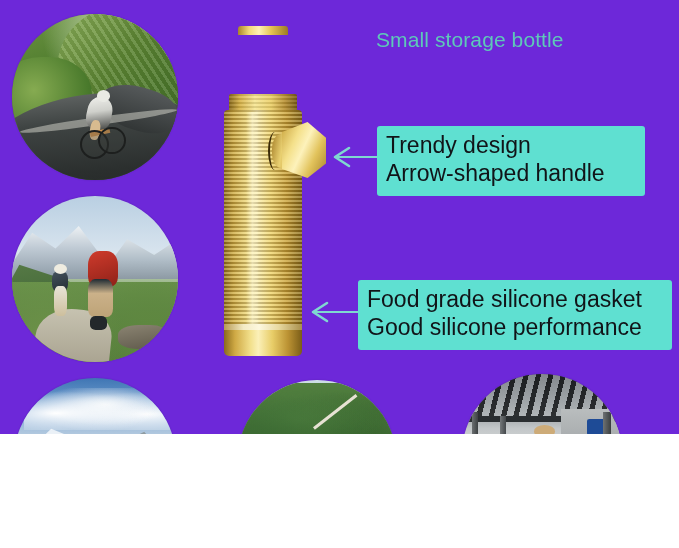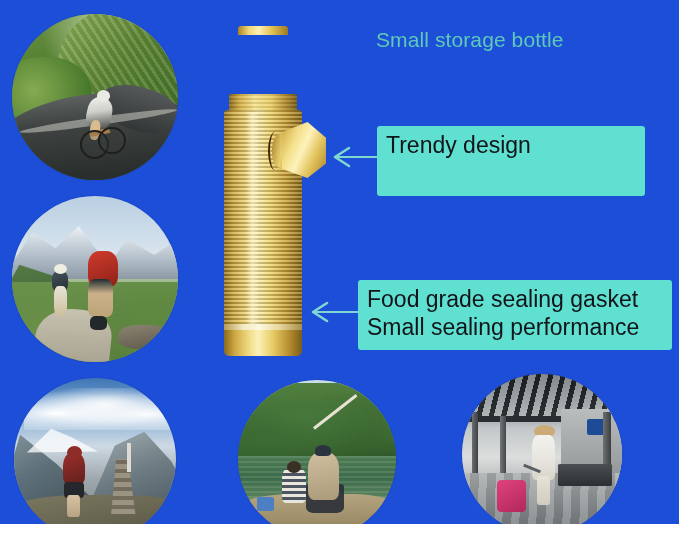--- a/index.html
+++ b/index.html
@@ -6,22 +6,22 @@
     margin: 0;
     padding: 0;
     background: #ffffff;
   }
   body {
     font-family: "Liberation Sans", sans-serif;
   }
   #page {
     position: relative;
     width: 679px;
-    height: 524px;
-    background: #1d4ed8;
+    height: 434px;
+    background: #6d28d9;
     overflow: hidden;
   }
 
   
   .photo {
     position: absolute;
     border-radius: 50%;
     overflow: hidden;
     box-shadow: 0 0 2px rgba(0,0,0,0.18);
   }
@@ -590,24 +590,25 @@
   </div>
 
   <div class="heading" id="heading-line-1">Small storage bottle</div>
 
   <svg class="arrow-svg" id="arrow-handle" viewBox="0 0 50 24">
     <line x1="50" y1="12" x2="7" y2="12" stroke="#7fd8d0" stroke-width="2"></line>
     <polyline points="19,3 5,12 19,21" fill="none" stroke="#7fd8d0" stroke-width="2.6" stroke-linecap="round" stroke-linejoin="round"></polyline>
   </svg>
   <div class="callout" id="callout-handle">
     <div class="line">Trendy design</div>
+    <div class="line">Arrow-shaped handle</div>
   </div>
 
   <svg class="arrow-svg" id="arrow-gasket" viewBox="0 0 54 24">
     <line x1="54" y1="12" x2="7" y2="12" stroke="#7fd8d0" stroke-width="2"></line>
     <polyline points="19,3 5,12 19,21" fill="none" stroke="#7fd8d0" stroke-width="2.6" stroke-linecap="round" stroke-linejoin="round"></polyline>
   </svg>
   <div class="callout" id="callout-gasket">
-    <div class="line">Food grade sealing gasket</div>
-    <div class="line">Small sealing performance</div>
+    <div class="line">Food grade silicone gasket</div>
+    <div class="line">Good silicone performance</div>
   </div>
 
 </div>
 
 </body></html>

